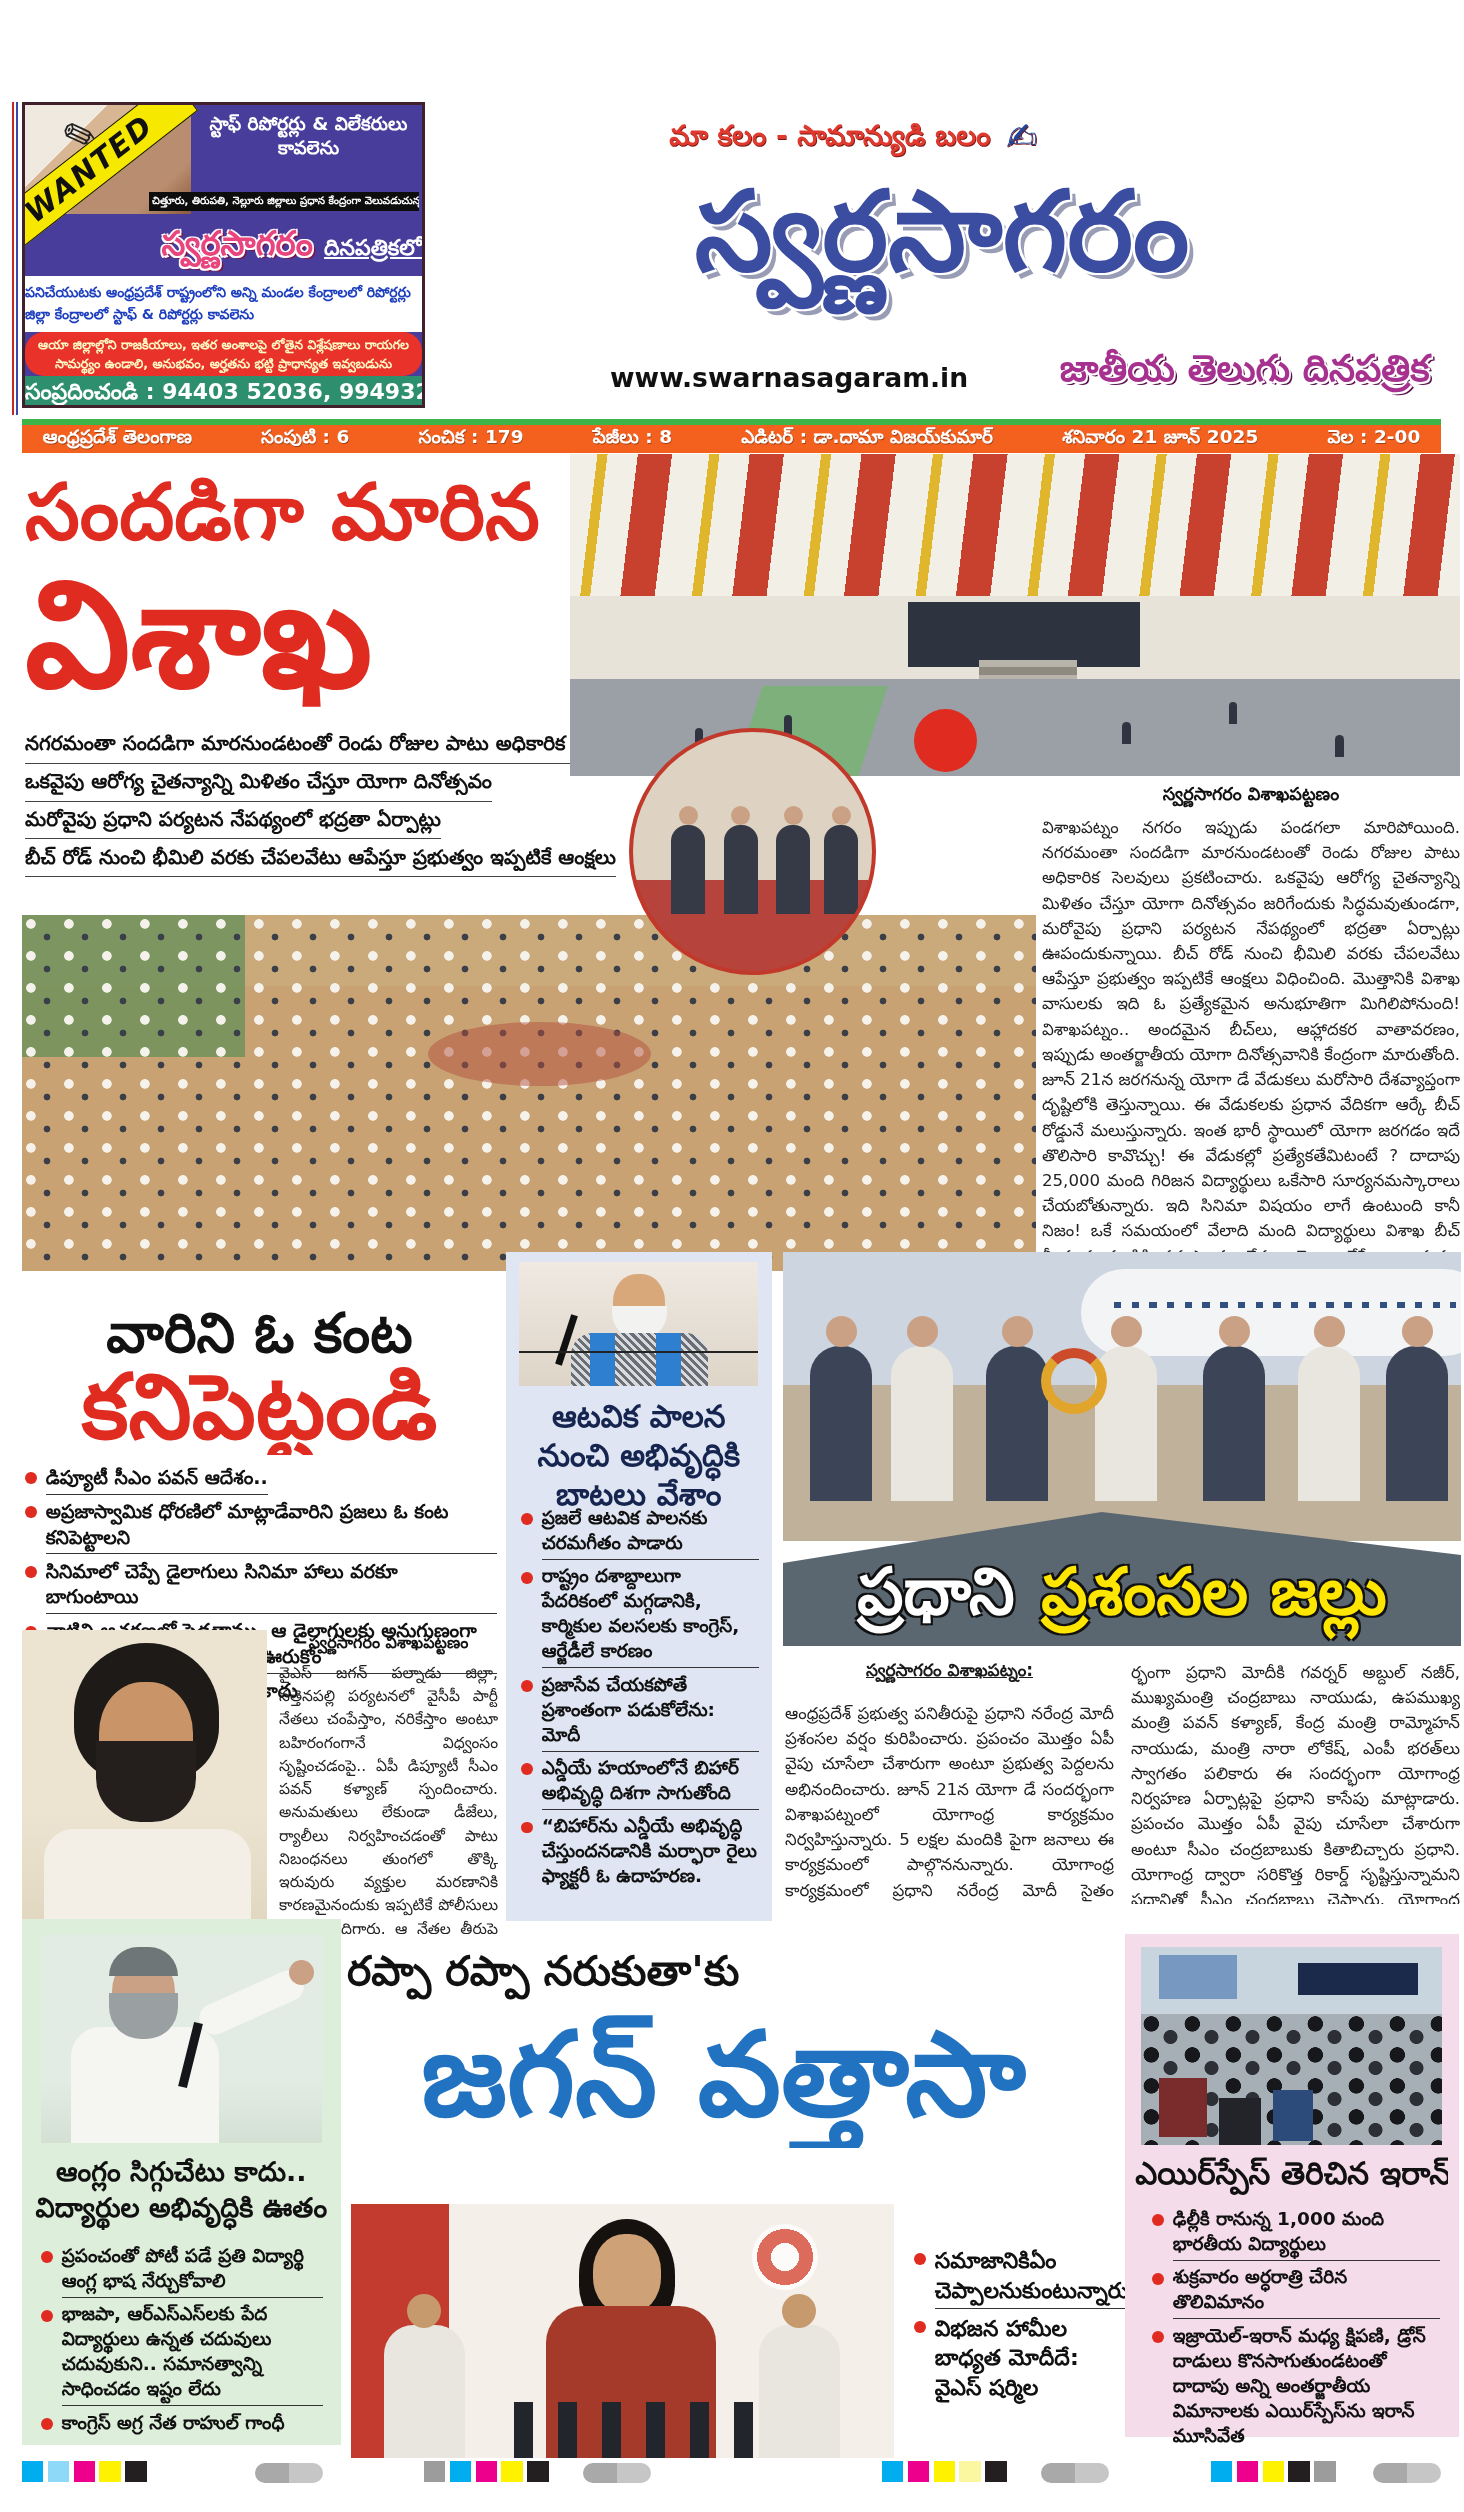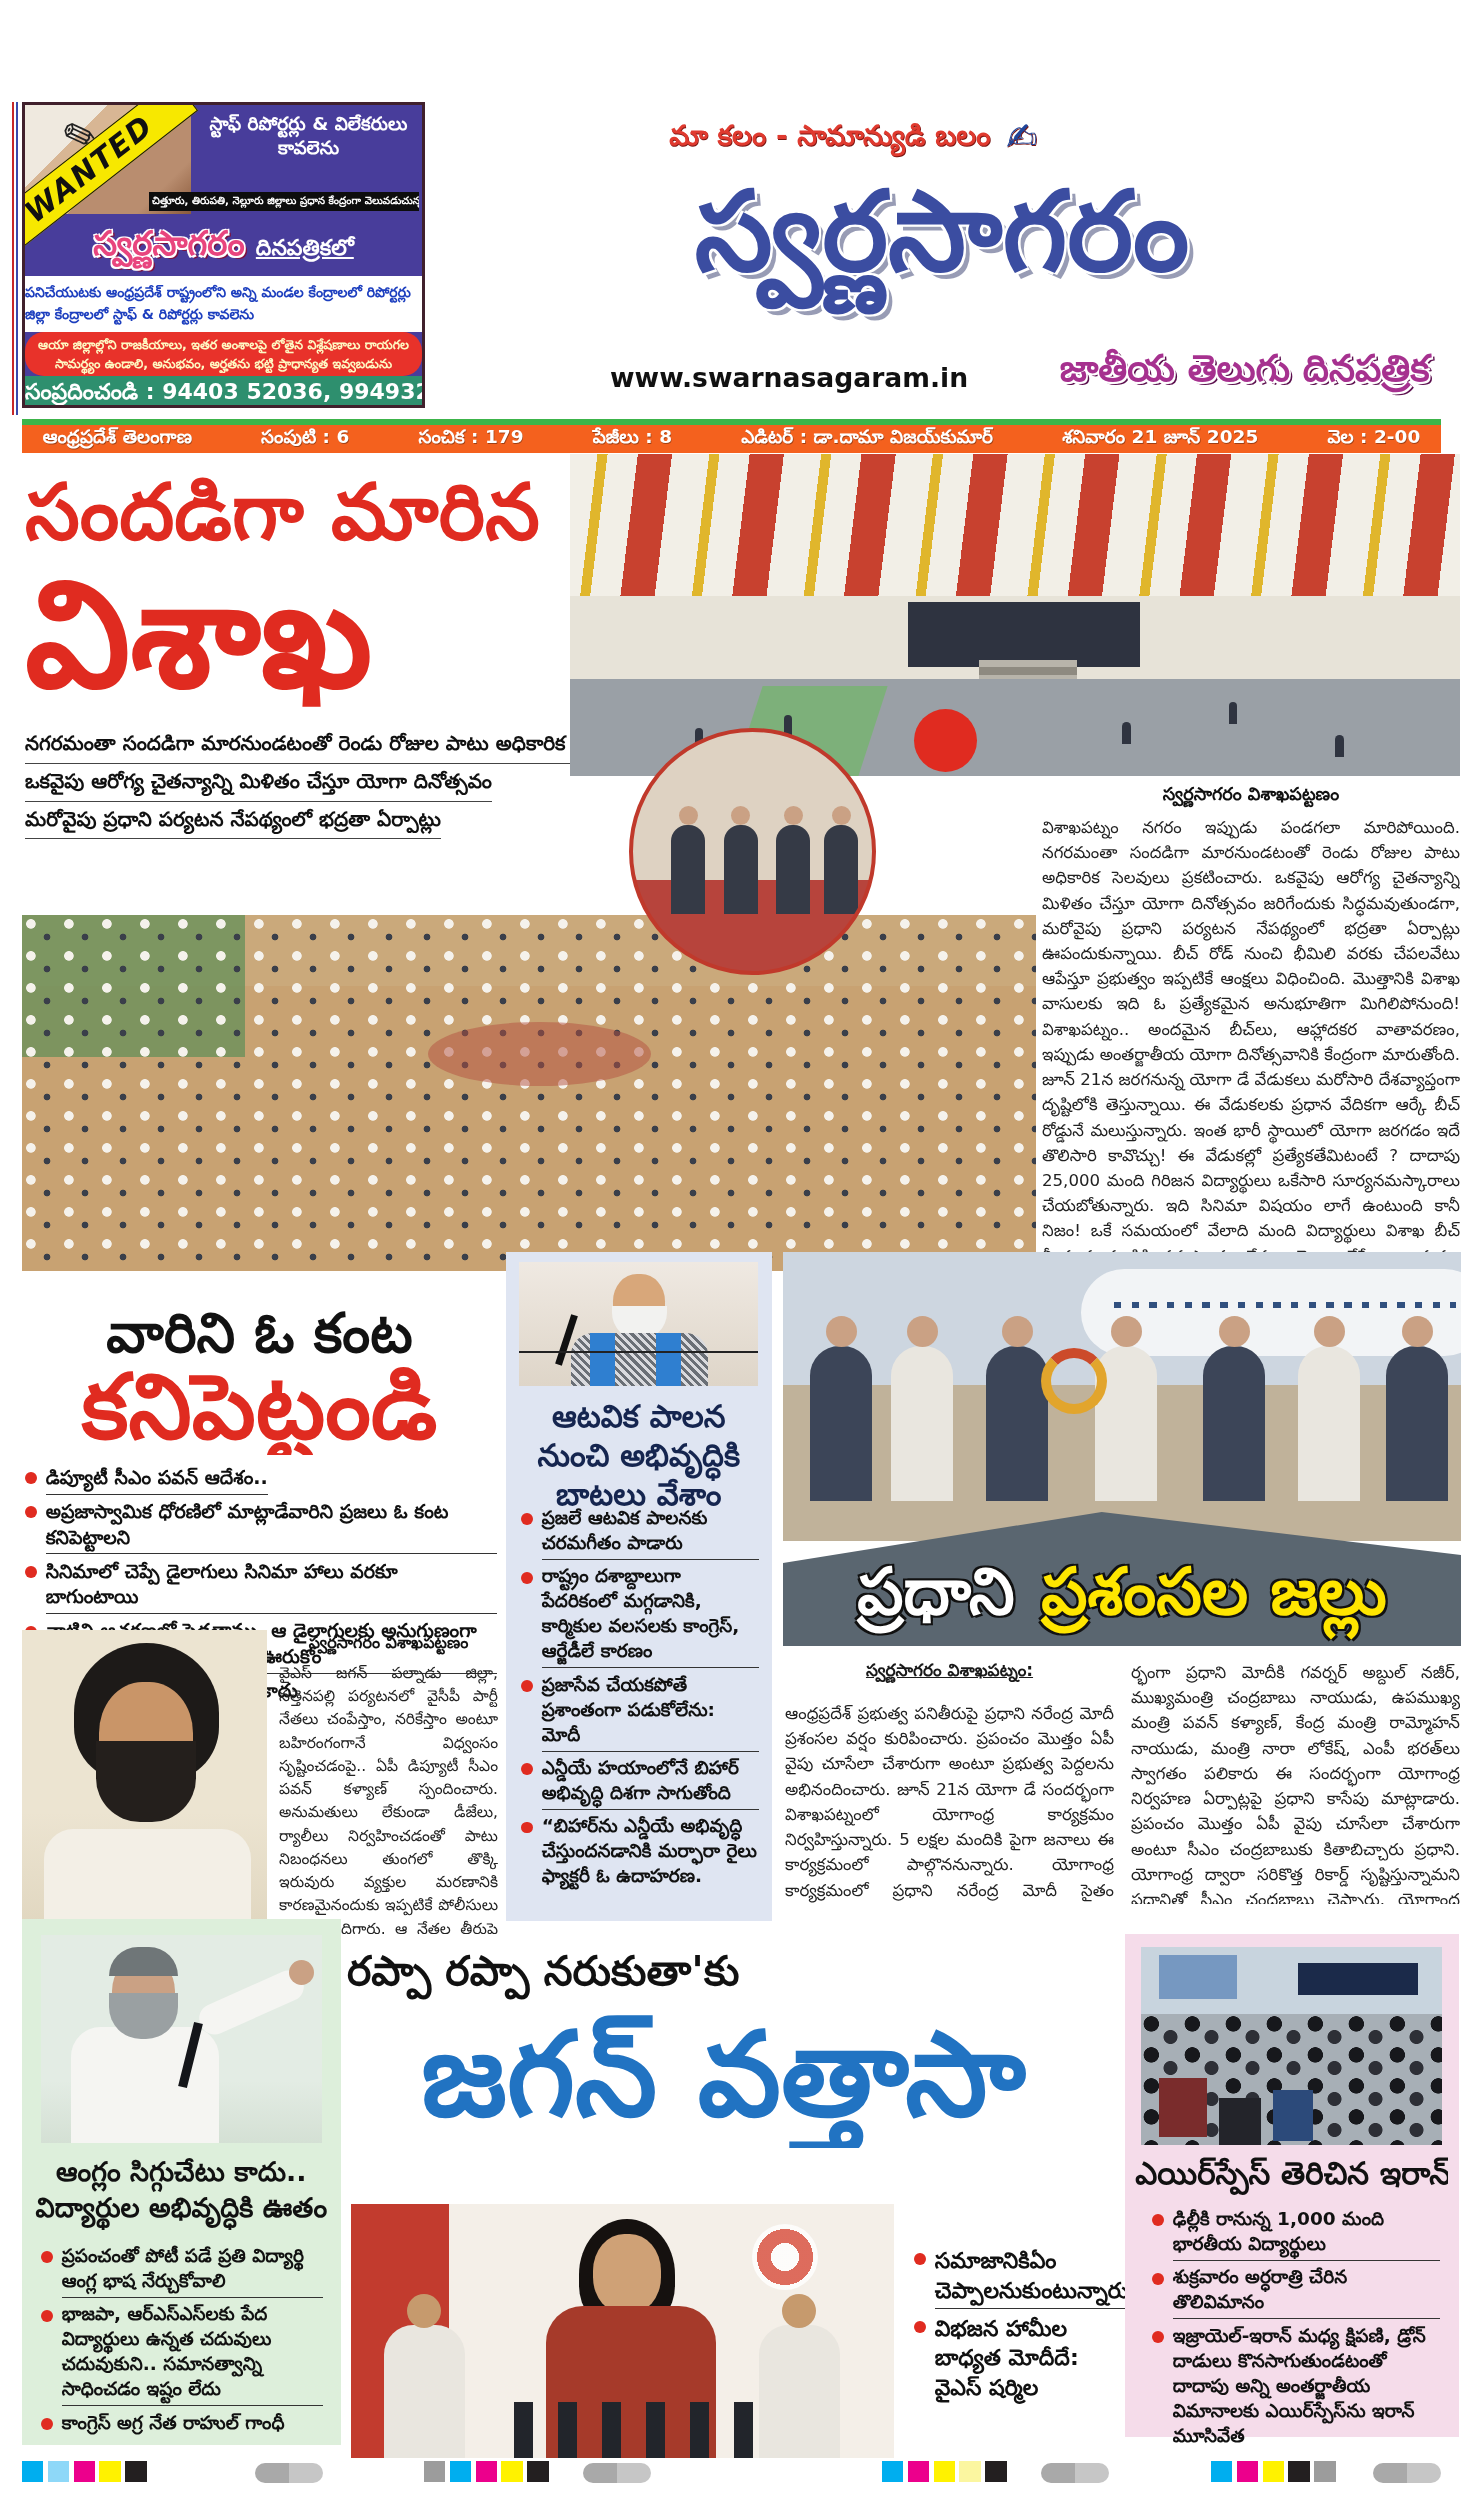--- a/index.html
+++ b/index.html
@@ -18,21 +18,21 @@
   .wa-photo{position:absolute;left:0;top:0;width:166px;height:109px;
     background:linear-gradient(135deg,#efe9df 0 30%,#d8b694 30% 55%,#b98d6f 55% 80%,#8a5a3c 100%);}
   .wa-pen{position:absolute;left:38px;top:5.9px;font-size:44px;color:#222;transform:rotate(-20deg);}
   .wa-ribbon{position:absolute;left:-58px;top:43px;width:244px;transform:rotate(-38deg);
     background:#f7e800;color:#111;font-weight:bold;font-style:italic;font-size:29.5px;
     text-align:center;letter-spacing:1.5px;padding:3px 0;border:1.5px solid #111;}
   .wa-heading{margin-left:170px;color:#fff;font-size:18.5px;font-weight:bold;text-align:center;
     line-height:1.3;padding-top:7.4px;}
   .wa-strip{position:absolute;bottom:3px;left:124px;right:3px;background:#0d0d0d;color:#fff;
     font-size:10.3px;font-weight:bold;text-align:center;padding:2.2px 3px;white-space:nowrap;overflow:hidden;}
-  .wa-logo-row{height:62px;text-align:center;padding-top:8.9px;}
+  .wa-logo-row{height:62px;text-align:right;padding-top:8.9px;}
   .wa-brand{font-size:34px;font-weight:bold;color:#e8457e;
     text-shadow:-1.5px -1.5px 0 #fff,1.5px -1.5px 0 #fff,-1.5px 1.5px 0 #fff,1.5px 1.5px 0 #fff,3px 3px 0 #7e1240;}
   .wa-brand-suffix{font-size:22px;font-weight:bold;color:#fff;margin-left:7.4px;text-decoration:underline;}
   .wa-body{height:56px;background:#fff;color:#1d3fbf;font-size:14px;font-weight:bold;
     line-height:1.55;padding-top:5.9px;}
   .wa-note{height:44px;background:#e8322a;color:#fef9c3;font-size:12.6px;font-weight:bold;
     text-align:center;line-height:1.5;padding-top:4.4px;border-radius:19px;}
   .wa-contact{height:34px;background:#2e8f6e;color:#fff;font-size:22px;font-weight:bold;
     text-align:center;line-height:32px;white-space:nowrap;overflow:hidden;}
 
@@ -273,20 +273,21 @@
     <span data-name="info-price">వెల : 2-00</span>
   </div>
 
   <h2 class="lead-h1" data-name="lead-headline-top">సందడిగా మారిన</h2>
   <h2 class="lead-h2" data-name="lead-headline-main">విశాఖ</h2>
 
   <div class="deck" data-name="lead-deck">
     <div class="deck-line" data-name="deck-line">నగరమంతా సందడిగా మారనుండటంతో రెండు రోజుల పాటు అధికారిక సెలవులు</div>
     <div class="deck-line" data-name="deck-line">ఒకవైపు ఆరోగ్య చైతన్యాన్ని మిళితం చేస్తూ యోగా దినోత్సవం</div>
     <div class="deck-line" data-name="deck-line">మరోవైపు ప్రధాని పర్యటన నేపథ్యంలో భద్రతా ఏర్పాట్లు</div>
+    <div class="deck-line" data-name="deck-line">బీచ్ రోడ్ నుంచి భీమిలి వరకు చేపలవేటు ఆపేస్తూ ప్రభుత్వం ఇప్పటికే ఆంక్షలు</div>
   </div>
 
   <div class="photo-tent" data-name="yoga-venue-tent-photo">
     <div class="tent-canopy" data-name="tent-canopy"></div>
     <div class="tent-wall" data-name="tent-wall"></div>
     <div class="tent-stage" data-name="tent-stage"></div>
     <div class="tent-steps" data-name="tent-steps"></div>
     <div class="tent-floor" data-name="tent-floor"></div>
     <div class="tent-carpet" data-name="tent-green-carpet"></div>
     <div class="tent-fig" style="left:14%;bottom:8%;" data-name="person-silhouette"></div>

